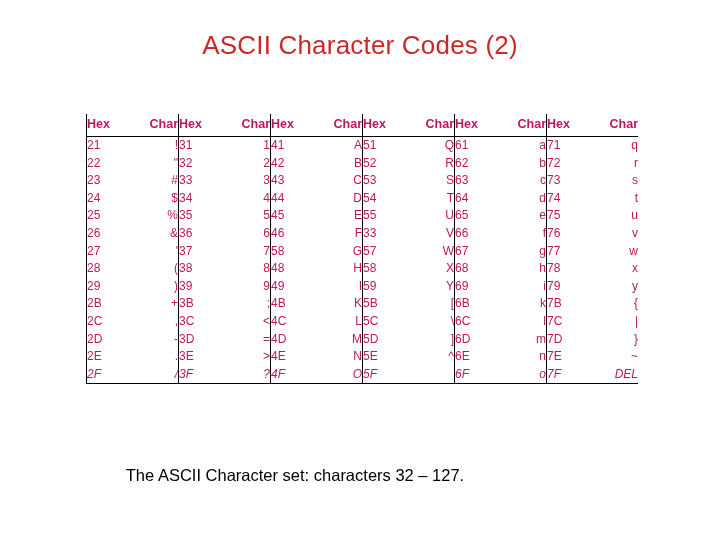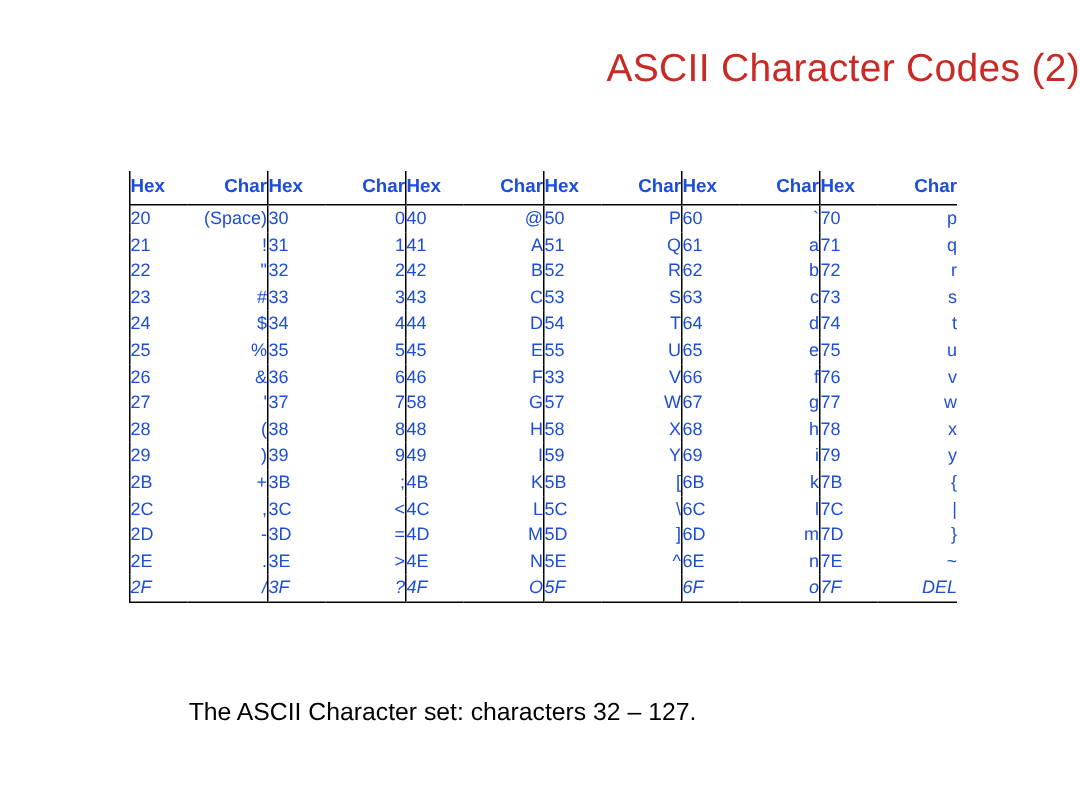--- a/index.html
+++ b/index.html
@@ -21,42 +21,42 @@
     width: 720px;
     height: 540px;
   }
 
   
   #slide-title {
     position: absolute;
     left: 0;
     top: 30px;
     width: 720px;
-    text-align: right;
+    text-align: center;
     color: #c92a26;
     font-size: 26px;
     font-weight: normal;
     letter-spacing: 0.2px;
     font-family: "Liberation Sans", sans-serif;
     white-space: nowrap;
   }
 
   
   #ascii-table-wrap {
     position: absolute;
     left: 86px;
     top: 114px;
     width: 548px;
   }
 
   table.ascii {
     border-collapse: collapse;
     font-family: "Liberation Sans", sans-serif;
     font-size: 12px;
-    color: #1d4ed8;
+    color: #be185d;
     table-layout: fixed;
     width: 548px;
   }
 
   table.ascii th,
   table.ascii td {
     padding: 0;
     margin: 0;
     height: 17.6px;
     line-height: 17.6px;
@@ -144,34 +144,20 @@
             <th class="chr">Char</th>
             <th class="hex">Hex</th>
             <th class="chr">Char</th>
             <th class="hex">Hex</th>
             <th class="chr">Char</th>
             <th class="hex">Hex</th>
             <th class="chr">Char</th>
           </tr>
       </thead>
       <tbody>
-          <tr>
-            <td class="hex">20</td>
-            <td class="chr">(Space)</td>
-            <td class="hex">30</td>
-            <td class="chr">0</td>
-            <td class="hex">40</td>
-            <td class="chr">@</td>
-            <td class="hex">50</td>
-            <td class="chr">P</td>
-            <td class="hex">60</td>
-            <td class="chr">`</td>
-            <td class="hex">70</td>
-            <td class="chr">p</td>
-          </tr>
           <tr>
             <td class="hex">21</td>
             <td class="chr">!</td>
             <td class="hex">31</td>
             <td class="chr">1</td>
             <td class="hex">41</td>
             <td class="chr">A</td>
             <td class="hex">51</td>
             <td class="chr">Q</td>
             <td class="hex">61</td>

